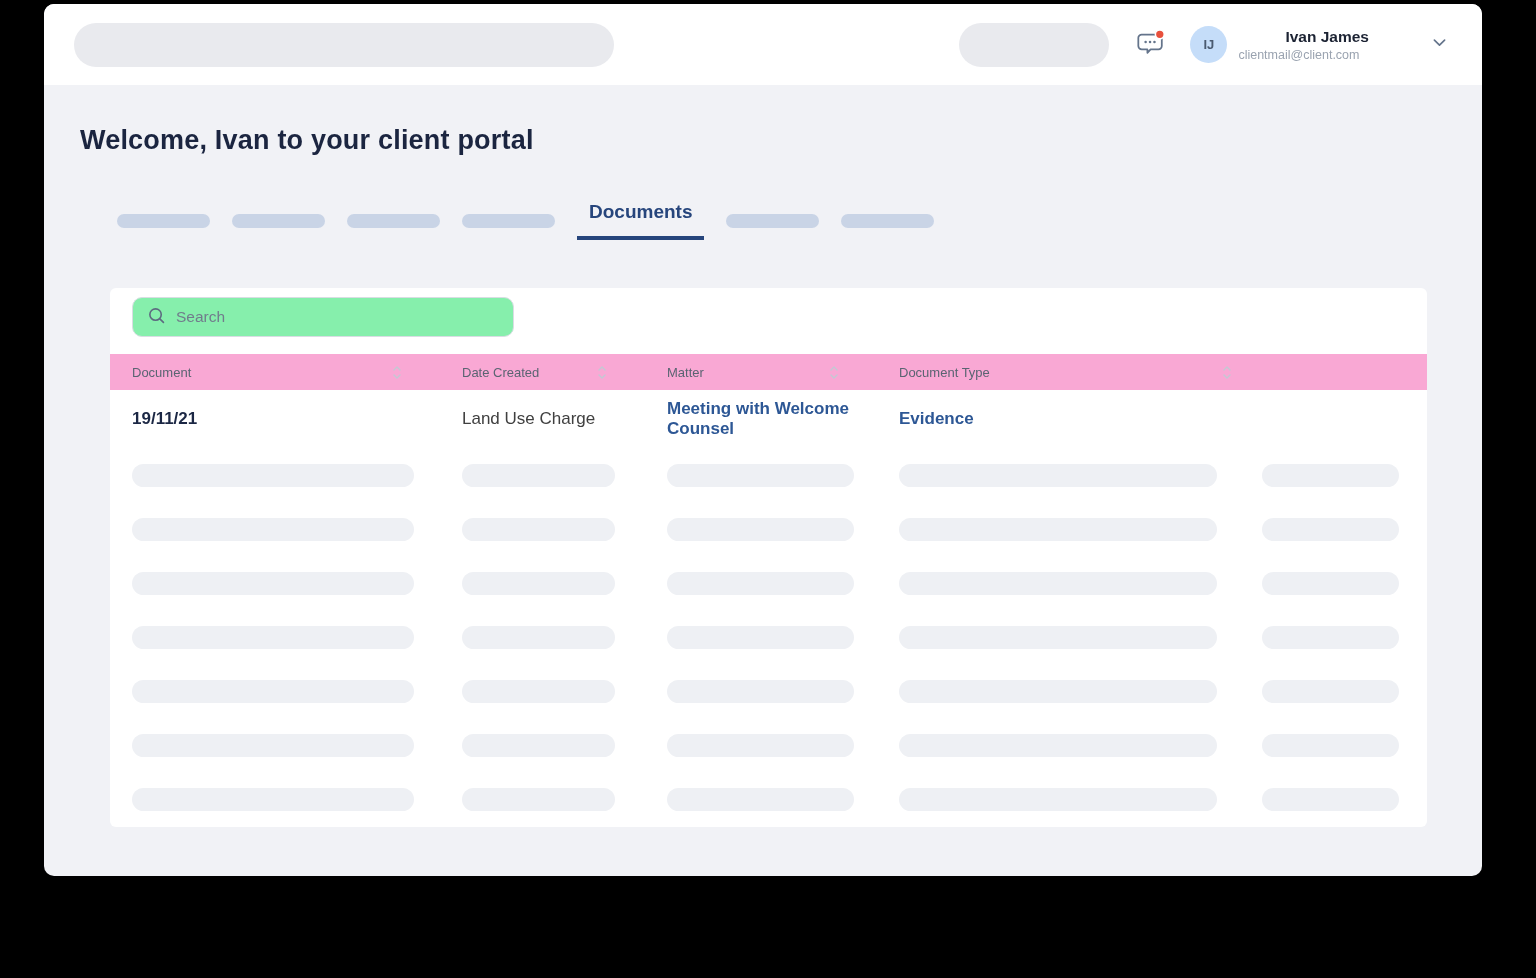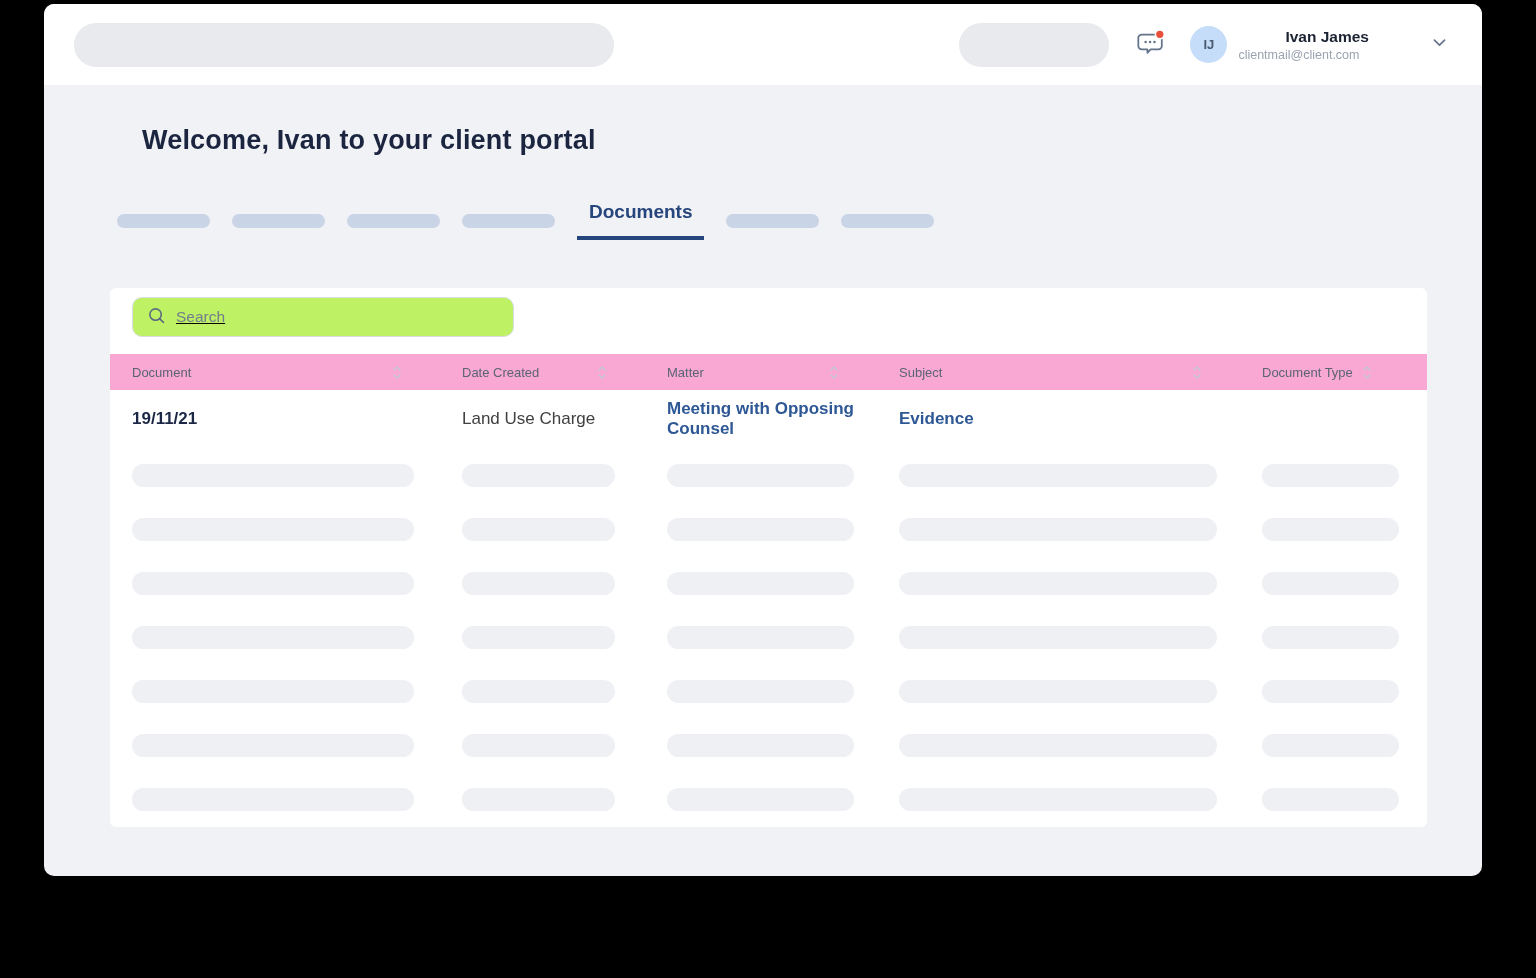--- a/index.html
+++ b/index.html
@@ -35,21 +35,21 @@
     font-size:13px; font-weight:700;
     display:flex; align-items:center; justify-content:center;
     margin-right:11px;
   }
   .user-text { margin-right:62px; }
   .user-name { font-size:15.5px; font-weight:700; color:#1c2333; line-height:1.25;margin-left:47px; }
   .user-email { font-size:12.5px; color:#9aa3b0; margin-top:2px; }
   .user-chevron { display:flex; cursor:pointer; }
   
   .page-heading {
-    margin:40px 0 0 98px;
+    margin:40px 0 0 36px;
     font-size:27px; font-weight:700; color:#1b2540;
     letter-spacing:.2px;
   }
   .tabs {
     display:flex; align-items:center;
     margin:45px 0 0 73px;
   }
   .tab-pill {
     width:93px; height:14px; border-radius:7px;
     background:#c9d4e6; margin-right:22px;
@@ -65,22 +65,21 @@
     margin:48px 0 0 66px;
     width:1317px; height:539px;
     background:#fff; border-radius:6px;
     overflow:hidden;
   }
   .search-wrap { padding:9px 0 0 22px; height:66px; }
   .search-box {
     width:382px; height:40px;
     border:1px solid #d9dde3; border-radius:10px;
     display:flex; align-items:center; padding:0 14px;
-    background:#bef264;
-    text-decoration:underline;
+    background:#86efac;
   }
   .search-box svg { flex:0 0 auto; margin-right:10px; }
   .search-input {
     border:none; outline:none; width:100%;
     font-size:15.5px; color:#3c4657;
     font-family:"Liberation Sans", sans-serif; background:transparent;
   }
   .search-input::placeholder { color:#717c8c; opacity:1; }
   .grid-cols {
     display:grid;
@@ -199,43 +198,34 @@
       <div class="th">
         <span>Matter</span>
         <span class="sort-btn">
           <svg width="10" height="17" viewBox="0 0 10 17" fill="none">
             <path d="M2 6 L5 3 L8 6" stroke="#c3c9d3" stroke-width="1.4" stroke-linecap="round" stroke-linejoin="round"></path>
             <path d="M2 11 L5 14 L8 11" stroke="#c3c9d3" stroke-width="1.4" stroke-linecap="round" stroke-linejoin="round"></path>
           </svg>
         </span>
       </div>
       <div class="th">
-        <span>Subject</span>
-        <span class="sort-btn">
-          <svg width="10" height="17" viewBox="0 0 10 17" fill="none">
-            <path d="M2 6 L5 3 L8 6" stroke="#c3c9d3" stroke-width="1.4" stroke-linecap="round" stroke-linejoin="round"></path>
-            <path d="M2 11 L5 14 L8 11" stroke="#c3c9d3" stroke-width="1.4" stroke-linecap="round" stroke-linejoin="round"></path>
-          </svg>
-        </span>
-      </div>
-      <div class="th">
         <span>Document Type</span>
         <span class="sort-btn">
           <svg width="10" height="17" viewBox="0 0 10 17" fill="none">
             <path d="M2 6 L5 3 L8 6" stroke="#c3c9d3" stroke-width="1.4" stroke-linecap="round" stroke-linejoin="round"></path>
             <path d="M2 11 L5 14 L8 11" stroke="#c3c9d3" stroke-width="1.4" stroke-linecap="round" stroke-linejoin="round"></path>
           </svg>
         </span>
       </div>
     </div>
 
     <div class="grid-cols t-row">
       <div class="txt-navy">19/11/21</div>
       <div class="txt-slate">Land Use Charge</div>
-      <div class="txt-blue">Meeting with Opposing Counsel</div>
+      <div class="txt-blue">Meeting with Welcome Counsel</div>
       <div class="txt-blue">Evidence</div>
     </div>
 
     <div id="skeleton-rows">
         <div class="grid-cols t-row skeleton-row">
           <div>
             <span class="pill pw-doc"></span>
           </div>
           <div>
             <span class="pill pw-date"></span>

